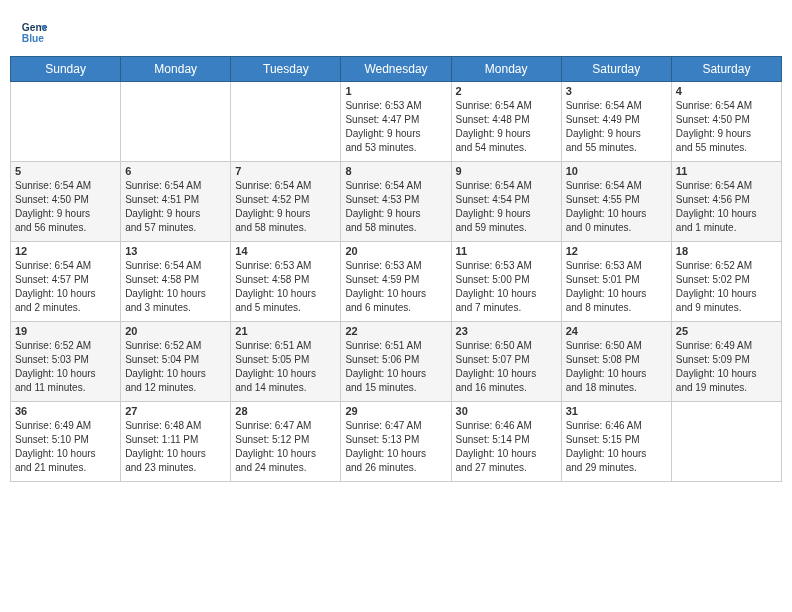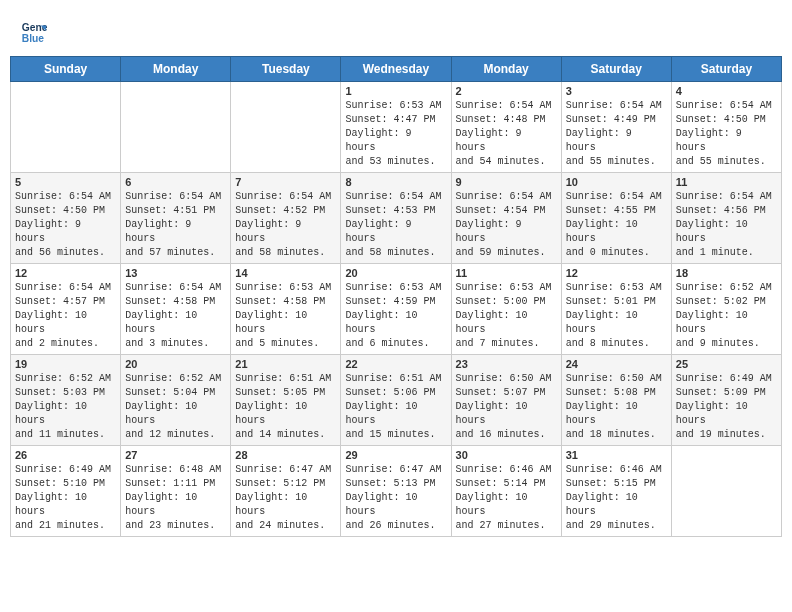--- a/index.html
+++ b/index.html
@@ -48,21 +48,21 @@
     }
     .calendar-table {
       width: 100%;
       border-collapse: collapse;
       margin-top: 6px;
     }
     .calendar-table th {
       background-color: #3a7fc1;
       color: #fff;
       font-size: 12px;
-      font-weight: bold;
+      font-weight: normal;
       padding: 5px 4px;
       text-align: center;
       border: 1px solid #2a6090;
     }
     .calendar-table td {
       border: 1px solid #ccc;
       vertical-align: top;
       padding: 3px 4px;
       font-size: 10.5px;
       color: #333;
@@ -73,21 +73,20 @@
     .day-num {
       font-weight: bold;
       font-size: 11px;
       display: block;
       margin-bottom: 2px;
     }
     .day-info {
       font-size: 10px;
       line-height: 1.4;
       color: #333;
-      font-family: Liberation Mono, monospace;
     }
     .row-alt td {
       background-color: #f5f5f5;
     }
     .empty-cell {
       background: #fff !important;
     }
   </style>
 </head>
 <body>
@@ -305,21 +304,21 @@
         <td>
           <span class="day-num">25</span>
           <div class="day-info" style="white-space: pre-line;">Sunrise: 6:49 AM
 Sunset: 5:09 PM
 Daylight: 10 hours
 and 19 minutes.</div>
         </td>
       </tr>
       <tr>
         <td>
-          <span class="day-num">26</span>
+          <span class="day-num">36</span>
           <div class="day-info" style="white-space: pre-line;">Sunrise: 6:49 AM
 Sunset: 5:10 PM
 Daylight: 10 hours
 and 21 minutes.</div>
         </td>
         <td>
           <span class="day-num">27</span>
           <div class="day-info" style="white-space: pre-line;">Sunrise: 6:48 AM
 Sunset: 1:11 PM
 Daylight: 10 hours

